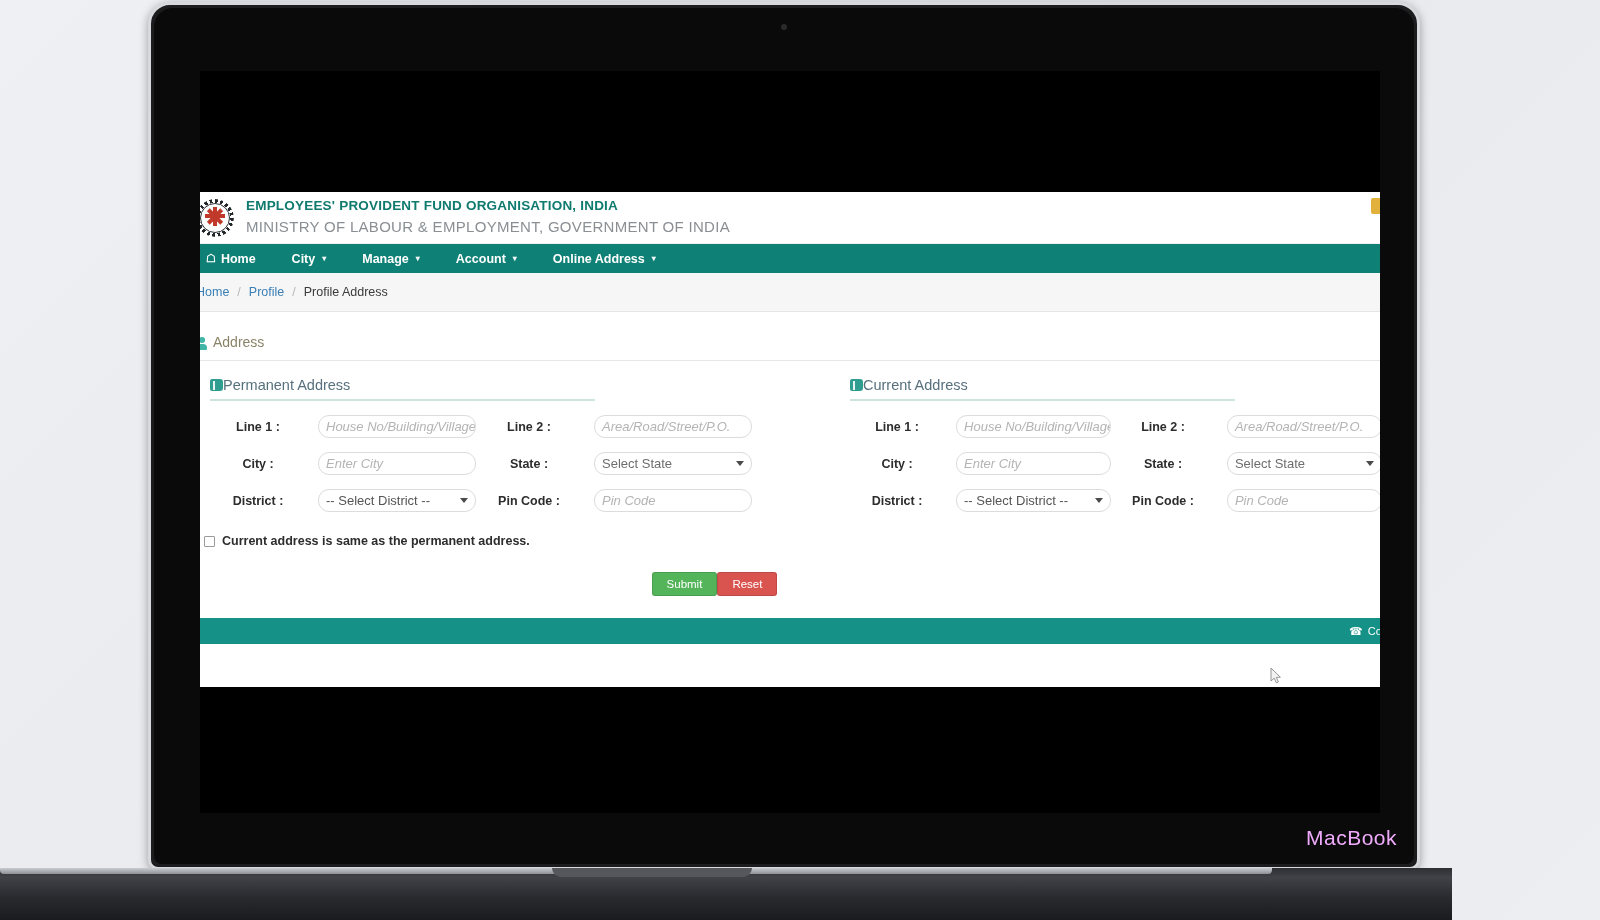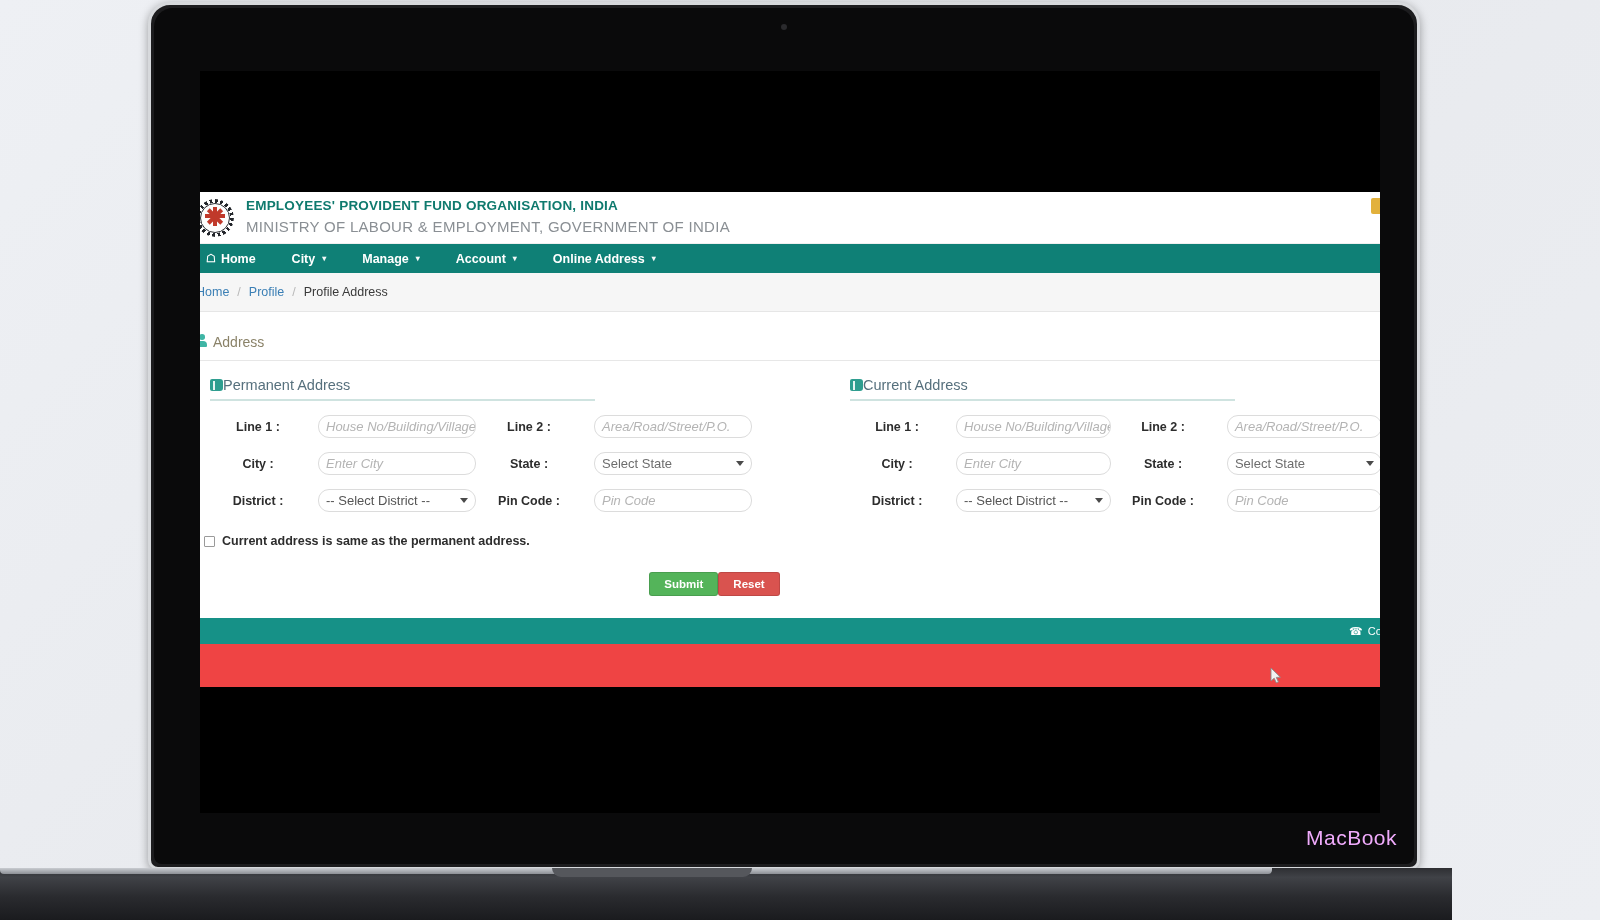--- a/index.html
+++ b/index.html
@@ -80,21 +80,21 @@
     position: absolute;
     left: 46px; top: 63px;
     width: 1180px; height: 742px;
     background: #000;
     overflow: hidden;
   }
   #page-window {
     position: absolute;
     left: 0; top: 121px;
     width: 1180px; height: 495px;
-    background: #ef4444;
+    background: #ffffff;
     overflow: hidden;
   }
 
   
   #page {
     position: absolute;
     left: -18px; top: 0;
     width: 1215px;
     background: #fff;
   }
@@ -209,21 +209,21 @@
     gap: 8px;
     font-size: 12.5px;
   }
   .crumb-link { color: #3b7fb5; }
   .crumb-sep  { color: #b9b9b9; }
   .crumb-current { color: #3a3a3a; }
 
   
   .panel-title {
     display: flex;
-    align-items: flex-start;
+    align-items: flex-end;
     gap: 6px;
     padding: 22px 0 10px 14px;
     color: #8a8268;
     font-size: 14px;
   }
   .user-icon {
     width: 11px; height: 13px;
     position: relative;
     display: inline-block;
   }
@@ -347,21 +347,20 @@
     flex: 0 0 11px;
   }
 
   
   .btn-row {
     display: flex;
     justify-content: center;
     gap: 0;
     margin-top: 24px;
     padding-right: 150px;
-    font-weight: bold;
   }
   .btn {
     font-size: 11.5px;
     color: #fff;
     padding: 5px 14px;
     border-radius: 3px;
     border: 1px solid rgba(0,0,0,.12);
   }
   .btn.submit { background: #54b45a; }
   .btn.reset  { background: #d9534f; }

